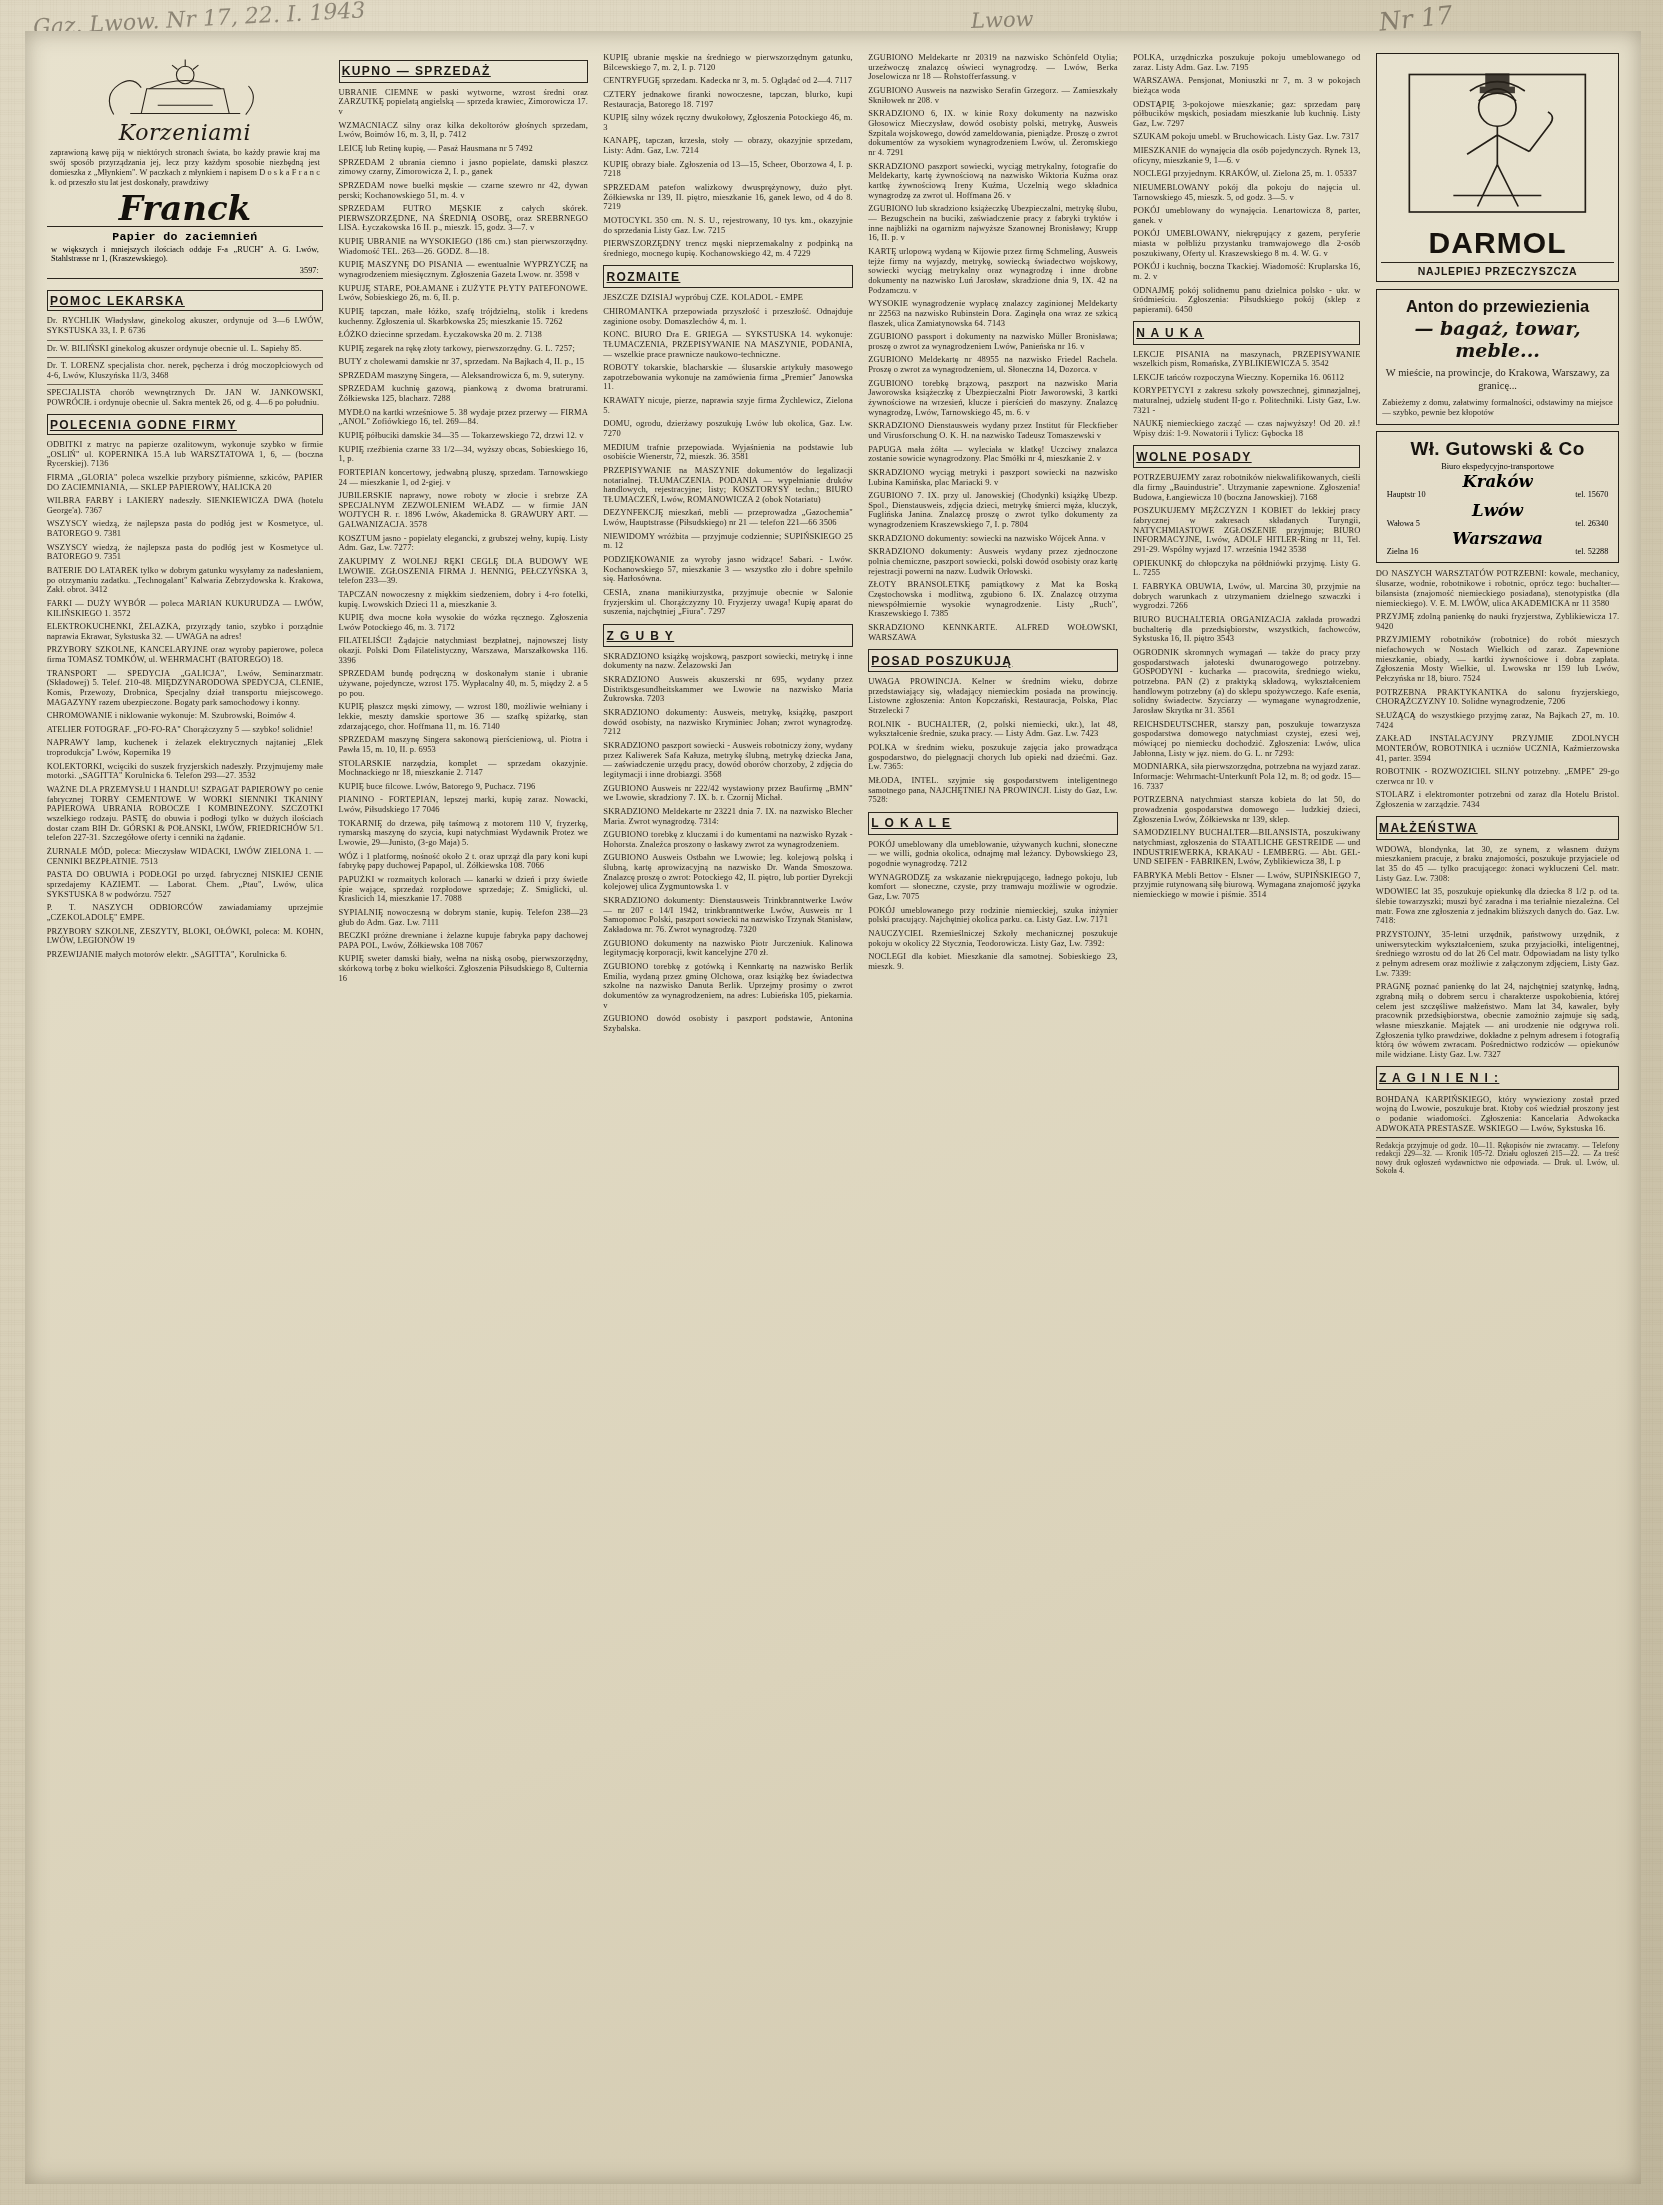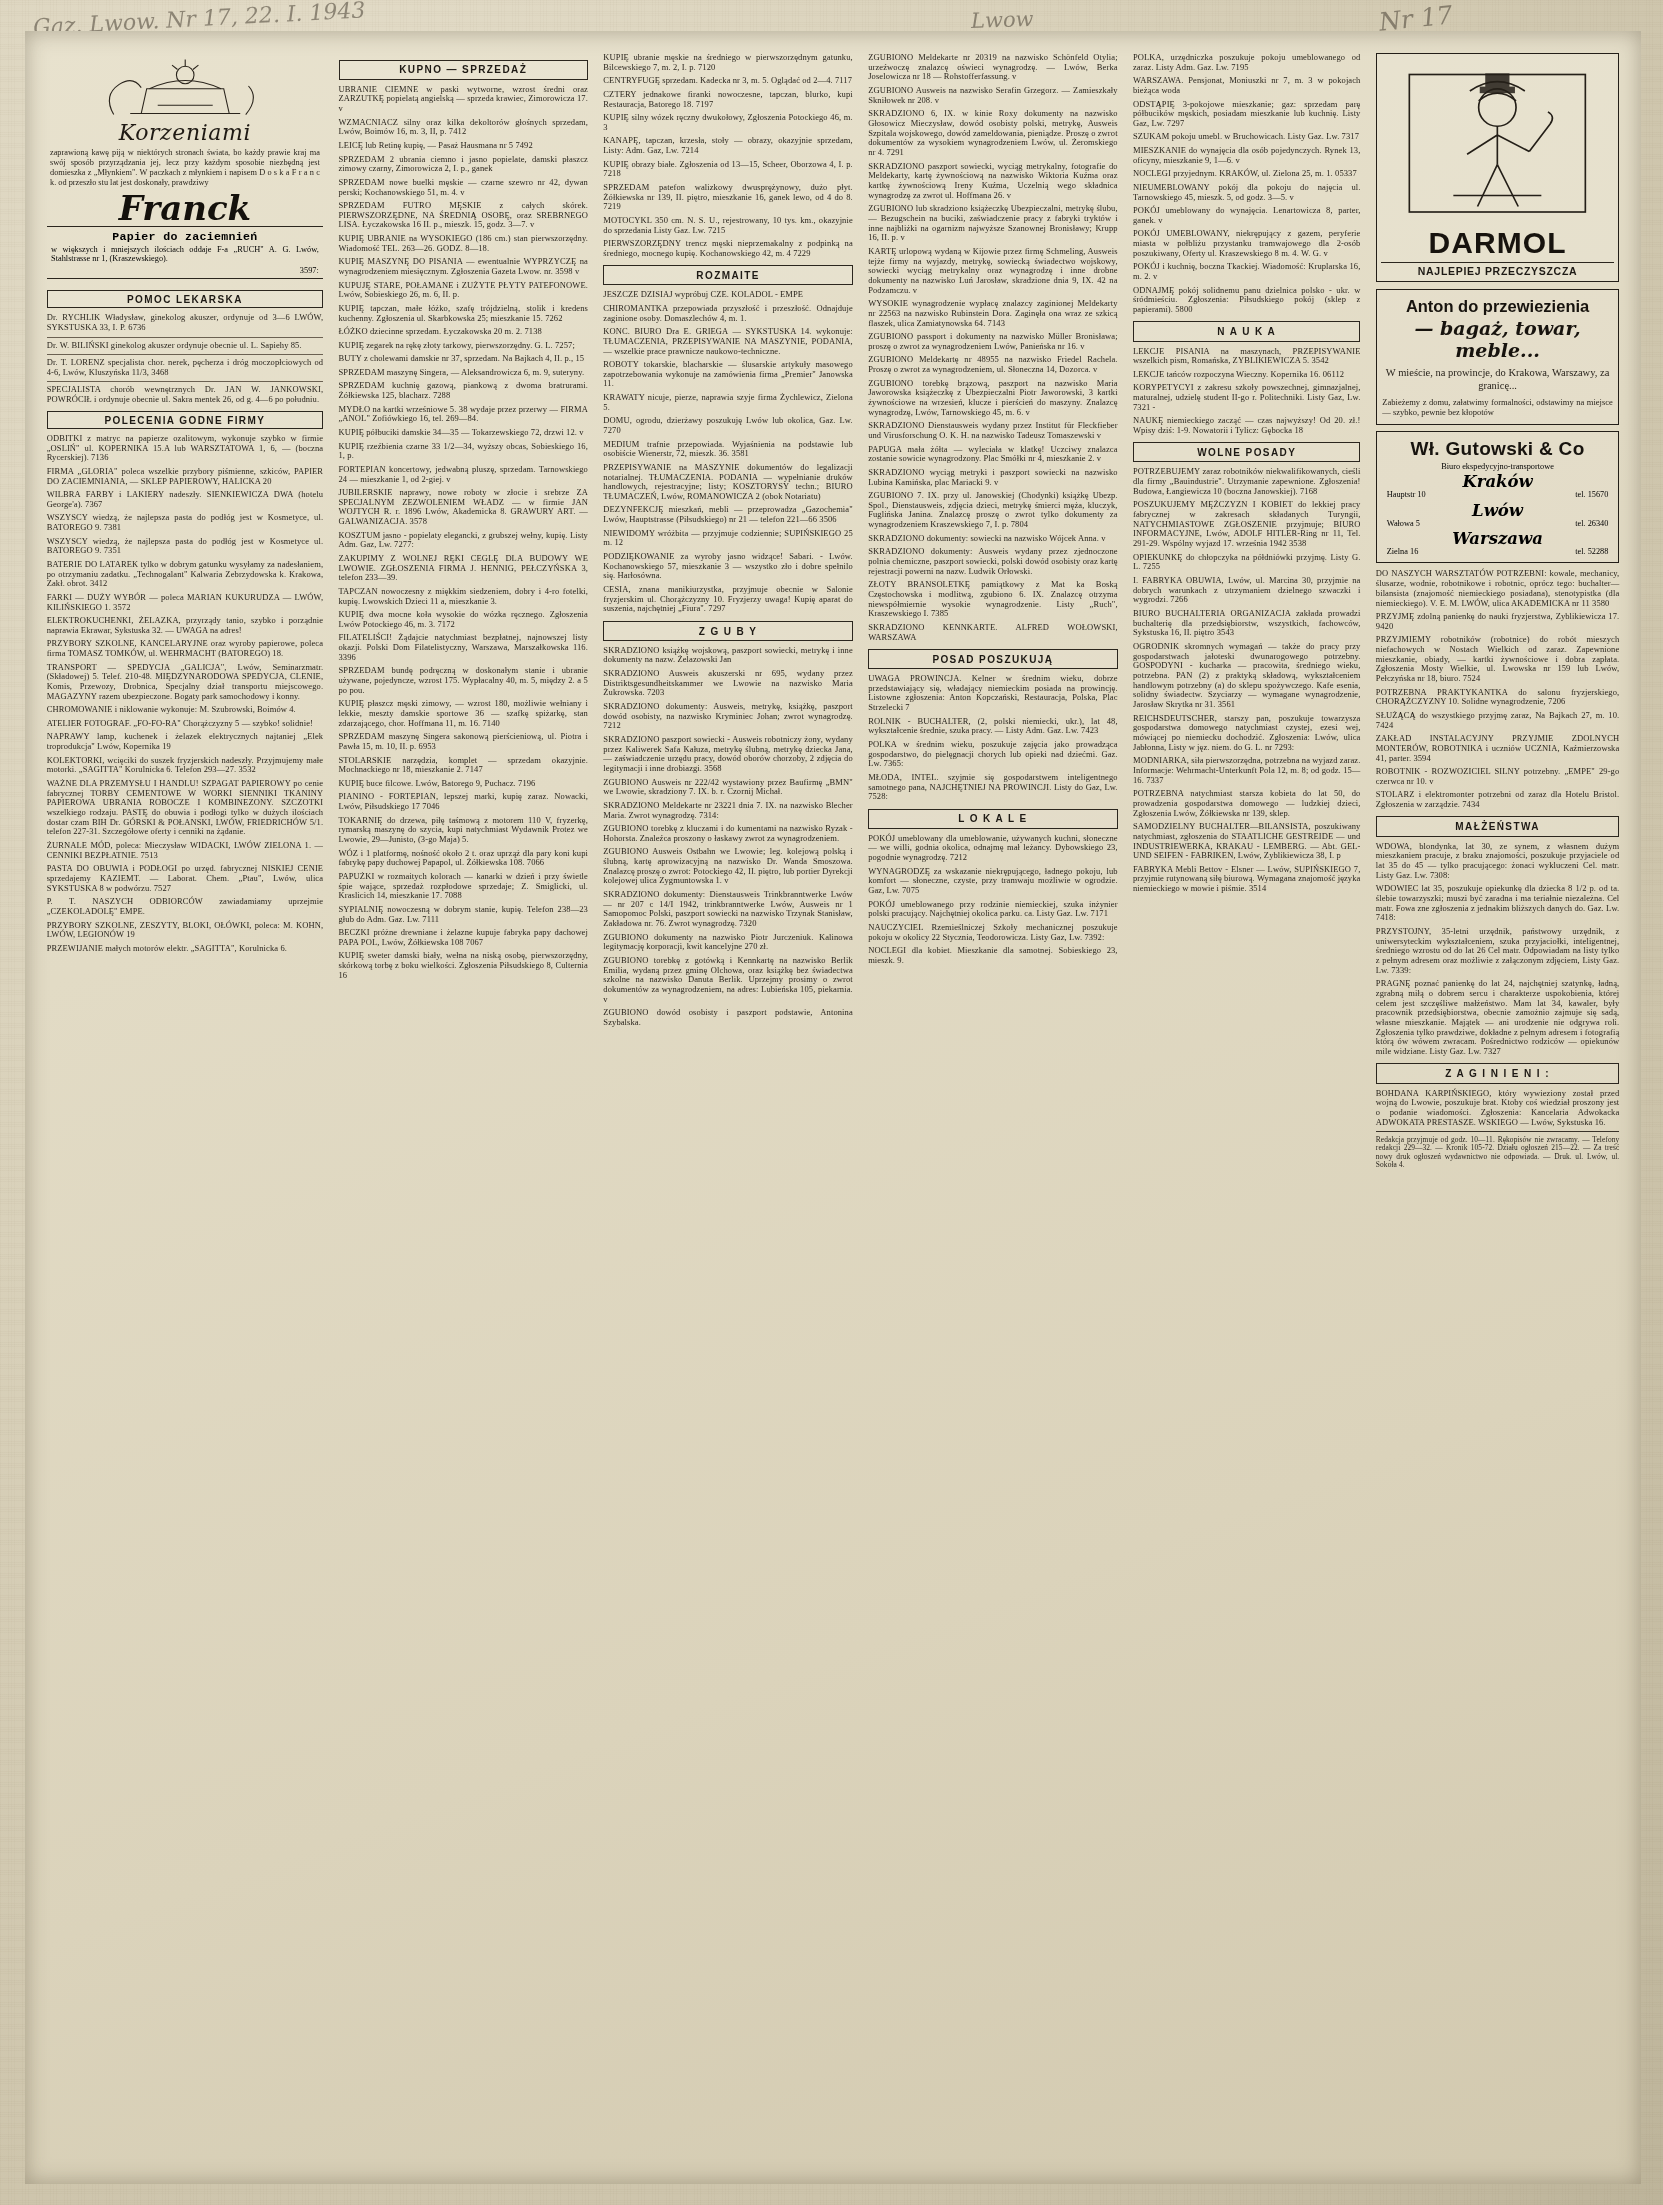--- a/index.html
+++ b/index.html
@@ -36,24 +36,25 @@
   .ad{
     font-size:8.5px;line-height:1.14;color:#241f18;text-align:justify;
     margin-bottom:3.9px;letter-spacing:0.1px;
     font-family:"Liberation Serif", serif;
   }
   .rule{border-top:0.6px solid #3a332a;margin:3.3px 0 3.9px 0;}
   .thin{border-top:0.6px solid #6b6152;margin:2.8px 0;}
 
   
   .hdr{
-    border:1.1px solid #2b261e;padding:2.8px 2.2px 2.2px 2.2px;text-align:center;
+    border:1.1px solid #2b261e;padding:2.8px 2.2px 2.2px 2.2px;text-align:left;
     font-family:"Liberation Sans", sans-serif;font-weight:700;
-    font-size:10px;letter-spacing:1.4px;color:#1d1914;margin:6.6px 0 5px 0;
+    font-size:12px;letter-spacing:1.4px;color:#1d1914;margin:6.6px 0 5px 0;
     background:rgba(255,255,255,.10);
+    text-decoration:underline;
   }
   .hdr.dbl{border-width:1.7px;padding:3.9px 2.2px 3.3px 2.2px;}
 
   
   .franck{margin-bottom:11px;}
   .franck-art{height:66px;position:relative;}
   .franck-script{
     font-family:"DejaVu Serif",serif;font-style:italic;font-size:22px;color:#1f1a14;
     text-align:center;margin:1.1px 0 3.3px 0;letter-spacing:0.6px;
   }
@@ -306,21 +307,21 @@
         <div class="ad">POLKA, urzędniczka poszukuje pokoju umeblowanego od zaraz. Listy Adm. Gaz. Lw. 7195</div>
         <div class="ad">WARSZAWA. Pensjonat, Moniuszki nr 7, m. 3 w pokojach bieżąca woda</div>
         <div class="ad">ODSTĄPIĘ 3-pokojowe mieszkanie; gaz: sprzedam parę półbucików męskich, posiadam mieszkanie lub kuchnię. Listy Gaz, Lw. 7297</div>
         <div class="ad">SZUKAM pokoju umebl. w Bruchowicach. Listy Gaz. Lw. 7317</div>
         <div class="ad">MIESZKANIE do wynajęcia dla osób pojedynczych. Rynek 13, oficyny, mieszkanie 9, 1—6.  v</div>
         <div class="ad">NOCLEGI przyjednym. KRAKÓW, ul. Zielona 25, m. 1.  05337</div>
         <div class="ad">NIEUMEBLOWANY pokój dla pokoju do najęcia ul. Tarnowskiego 45, mieszk. 5, od godz. 3—5.  v</div>
         <div class="ad">POKÓJ umeblowany do wynajęcia. Lenartowicza 8, parter, ganek.  v</div>
         <div class="ad">POKÓJ UMEBLOWANY, niekrępujący z gazem, peryferie miasta w połbliżu przystanku tramwajowego dla 2-osób poszukiwany, Oferty ul. Kraszewskiego 8 m. 4. W. G.  v</div>
         <div class="ad">POKÓJ i kuchnię, bocznа Tkackiej. Wiadomość: Kruplarska 16, m. 2.  v</div>
-        <div class="ad">ODNAJMĘ pokój solidnemu panu dzielnica polsko - ukr. w śródmieściu. Zgłoszenia: Piłsudskiego pokój (sklep z papierami).  5800</div>
+        <div class="ad">ODNAJMĘ pokój solidnemu panu dzielnica polsko - ukr. w śródmieściu. Zgłoszenia: Piłsudskiego pokój (sklep z papierami).  6450</div>
       </div>
 
       <div class="hdr dbl">N A U K A</div>
       <div>
         <div class="ad">LEKCJE PISANIA na maszynach, PRZEPISYWANIE wszelkich pism, Romańska, ZYBLIKIEWICZA 5. 3542</div>
         <div class="ad">LEKCJE tańców rozpoczyna Wieczny. Kopernika 16.  06112</div>
         <div class="ad">KORYPETYCYI z zakresu szkoły powszechnej, gimnazjalnej, maturalnej, udzielę student II-go r. Politechniki. Listy Gaz, Lw. 7321 -</div>
         <div class="ad">NAUKĘ niemieckiego zacząć — czas najwyższy! Od 20. zł.! Wpisy dziś: 1-9. Nowatorii i Tylicz: Gębocka 18</div>
       </div>
 

